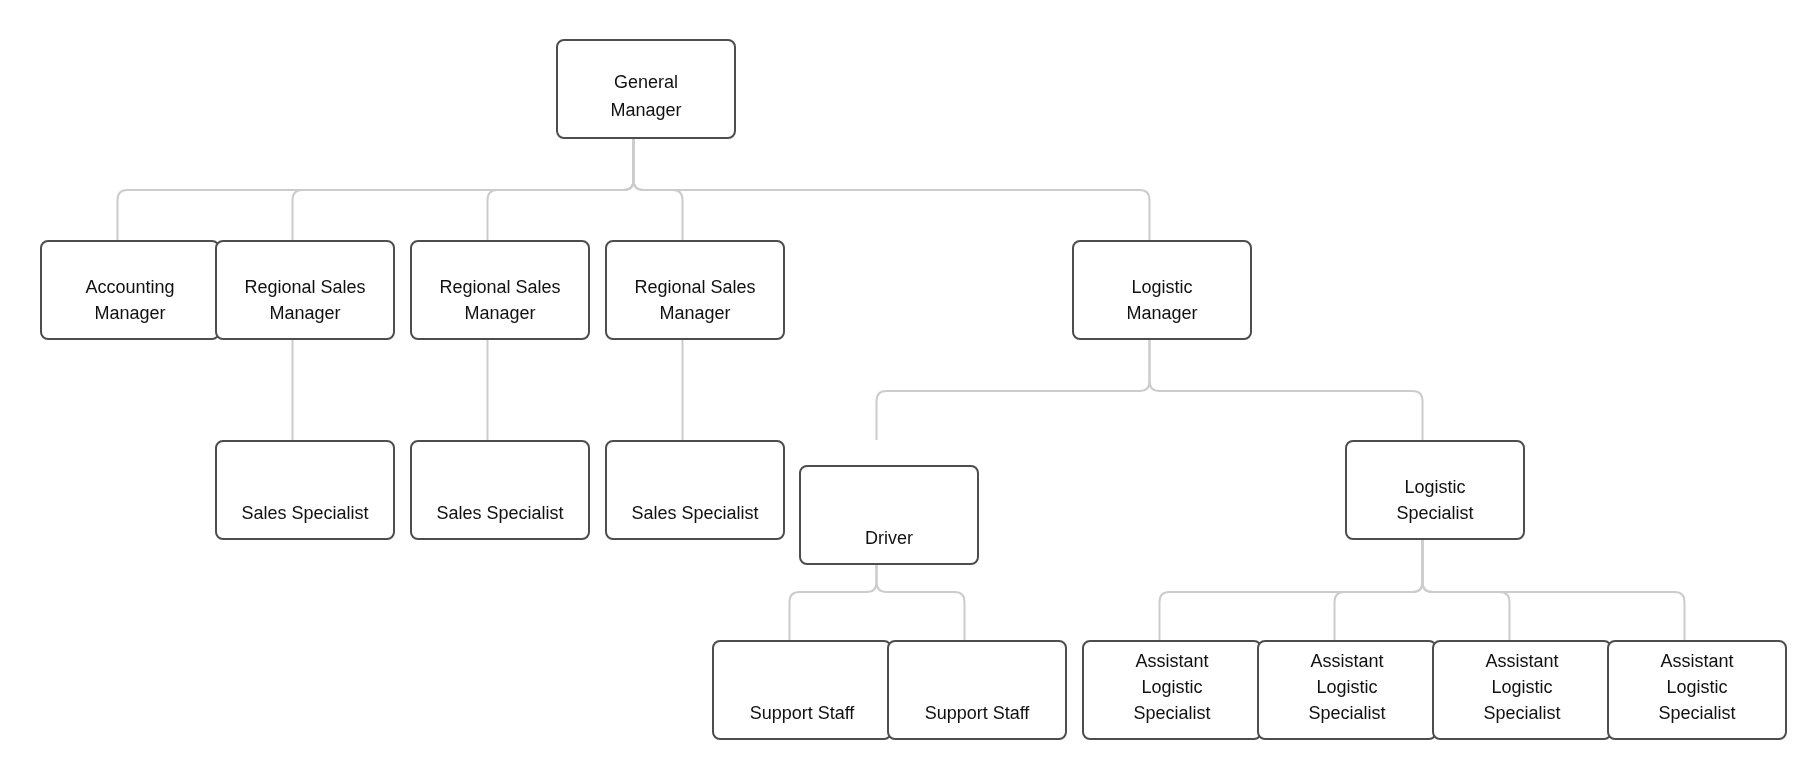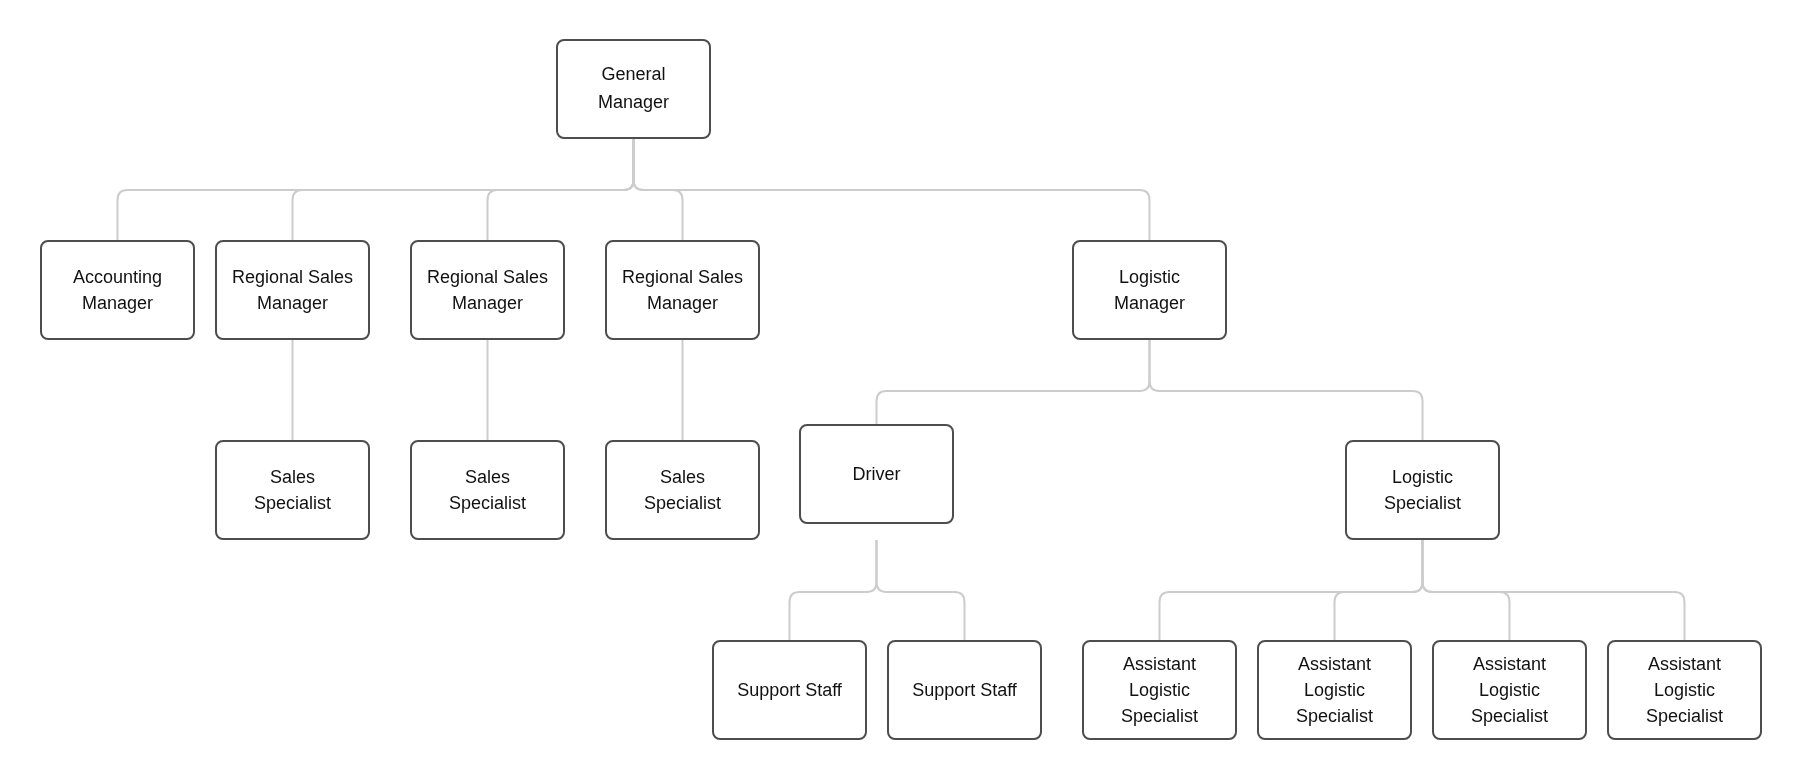--- a/index.html
+++ b/index.html
@@ -22,28 +22,28 @@
     width: 1802px;
     height: 781px;
   }
   svg.connectors path {
     fill: none;
     stroke: #cccccc;
     stroke-width: 2px;
   }
   .node {
     position: absolute;
-    width: 155px;
+    width: 180px;
     height: 100px;
     box-sizing: border-box;
     background: #ffffff;
     border: 2px solid #4d4d4d;
     border-radius: 8px;
     display: flex;
-    align-items: center;
+    align-items: flex-end;
     justify-content: center;
     text-align: center;
     padding: 12px 14px;
   }
   .node-label {
     white-space: pre-line;
     font-size: 18px;
     line-height: 1.45;
     color: #111111;
   }
@@ -109,21 +109,21 @@
 
   <div class="node" style="left:215px; top:440px;">
     <span class="node-label">Sales Specialist</span>
   </div>
   <div class="node" style="left:410px; top:440px;">
     <span class="node-label">Sales Specialist</span>
   </div>
   <div class="node" style="left:605px; top:440px;">
     <span class="node-label">Sales Specialist</span>
   </div>
-  <div class="node" style="left:799px; top:424px;">
+  <div class="node" style="left:799px; top:465px;">
     <span class="node-label">Driver</span>
   </div>
   <div class="node" style="left:1345px; top:440px;">
     <span class="node-label">Logistic
 Specialist</span>
   </div>
 
   <div class="node" style="left:712px; top:640px;">
     <span class="node-label">Support Staff</span>
   </div>

